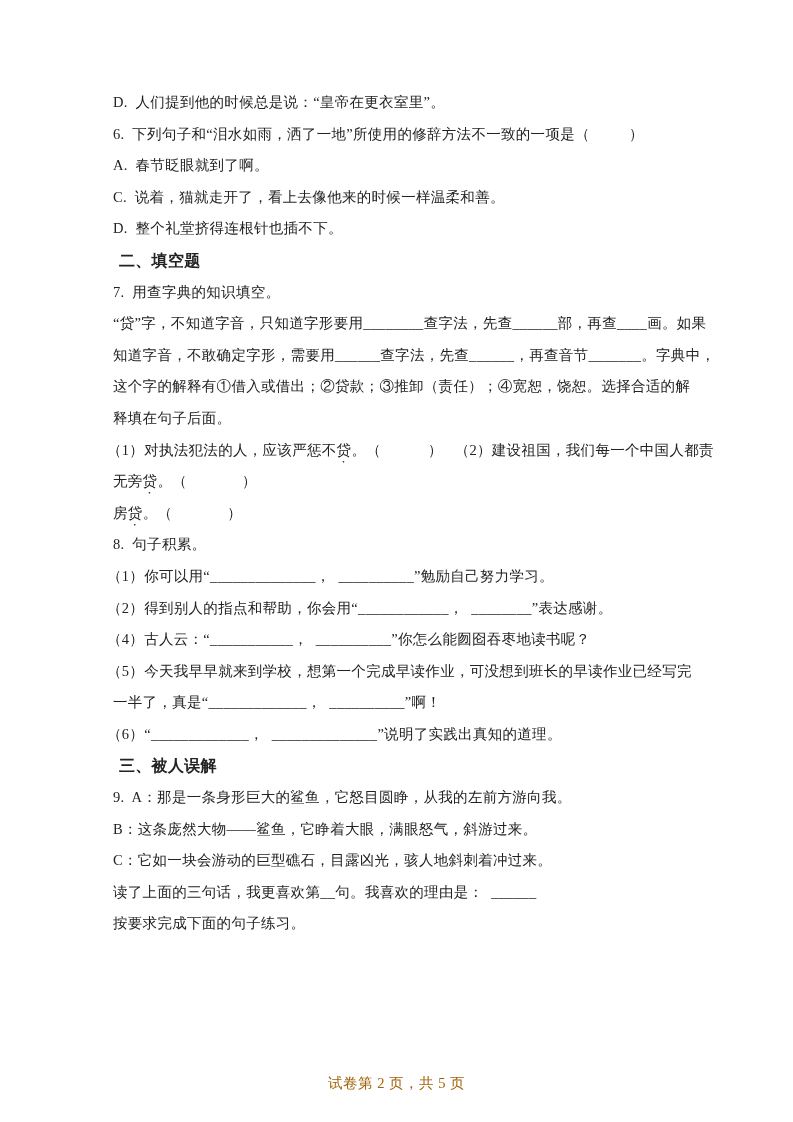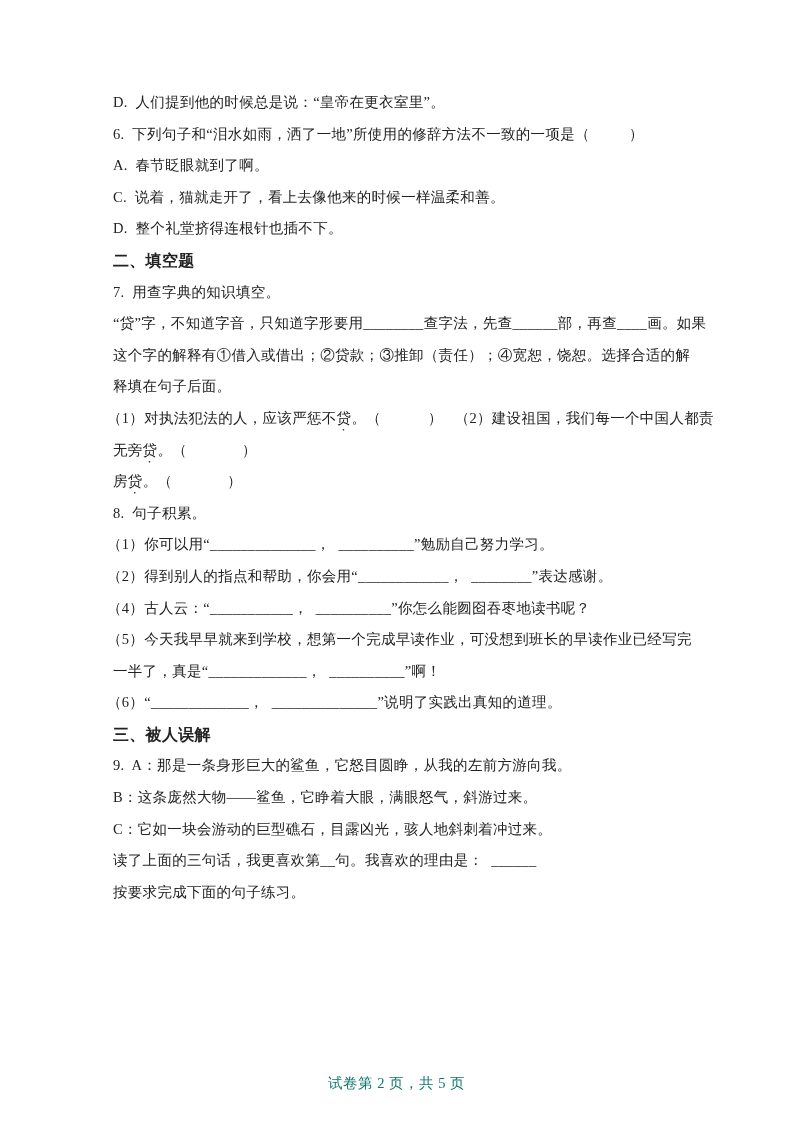--- a/index.html
+++ b/index.html
@@ -25,54 +25,56 @@
   .line {
     height: 31.6px;
     line-height: 31.6px;
     font-size: 14.5px;
     white-space: pre;
     letter-spacing: 0.3px;
   }
   .line.bold {
     font-weight: bold;
     font-size: 16px;
+    margin-left: 6px;
   }
   .line.outdent {
     margin-left: -6px;
   }
   .dot {
     -webkit-text-emphasis: filled dot #222;
     -webkit-text-emphasis-position: under right;
     text-emphasis: filled dot #222;
     text-emphasis-position: under right;
   }
   .footer {
     position: absolute;
     left: 0;
     right: 0;
     top: 1074px;
     text-align: center;
     font-size: 14.5px;
     letter-spacing: 0.5px;
-    color: #0f766e;
+    color: #a16207;
   }
 </style>
 </head>
 <body>
 
 <div class="page">
   <div class="content">
       <div class="line">D.  人们提到他的时候总是说：“皇帝在更衣室里”。</div>
       <div class="line">6.  下列句子和“泪水如雨，洒了一地”所使用的修辞方法不一致的一项是（          ）</div>
       <div class="line">A.  春节眨眼就到了啊。</div>
       <div class="line">C.  说着，猫就走开了，看上去像他来的时候一样温柔和善。</div>
       <div class="line">D.  整个礼堂挤得连根针也插不下。</div>
       <div class="line bold">二、填空题</div>
       <div class="line">7.  用查字典的知识填空。</div>
       <div class="line">“贷”字，不知道字音，只知道字形要用________查字法，先查______部，再查____画。如果</div>
+      <div class="line">知道字音，不敢确定字形，需要用______查字法，先查______，再查音节_______。字典中，</div>
       <div class="line">这个字的解释有①借入或借出；②贷款；③推卸（责任）；④宽恕，饶恕。选择合适的解</div>
       <div class="line">释填在句子后面。</div>
       <div class="line outdent">（1）对执法犯法的人，应该严惩不<span class="dot">贷</span>。（            ）   （2）建设祖国，我们每一个中国人都责</div>
       <div class="line">无旁<span class="dot">贷</span>。（              ）</div>
       <div class="line">房<span class="dot">贷</span>。（              ）</div>
       <div class="line">8.  句子积累。</div>
       <div class="line outdent">（1）你可以用“______________，  __________”勉励自己努力学习。</div>
       <div class="line outdent">（2）得到别人的指点和帮助，你会用“____________，  ________”表达感谢。</div>
       <div class="line outdent">（4）古人云：“___________，  __________”你怎么能囫囵吞枣地读书呢？</div>
       <div class="line outdent">（5）今天我早早就来到学校，想第一个完成早读作业，可没想到班长的早读作业已经写完</div>

